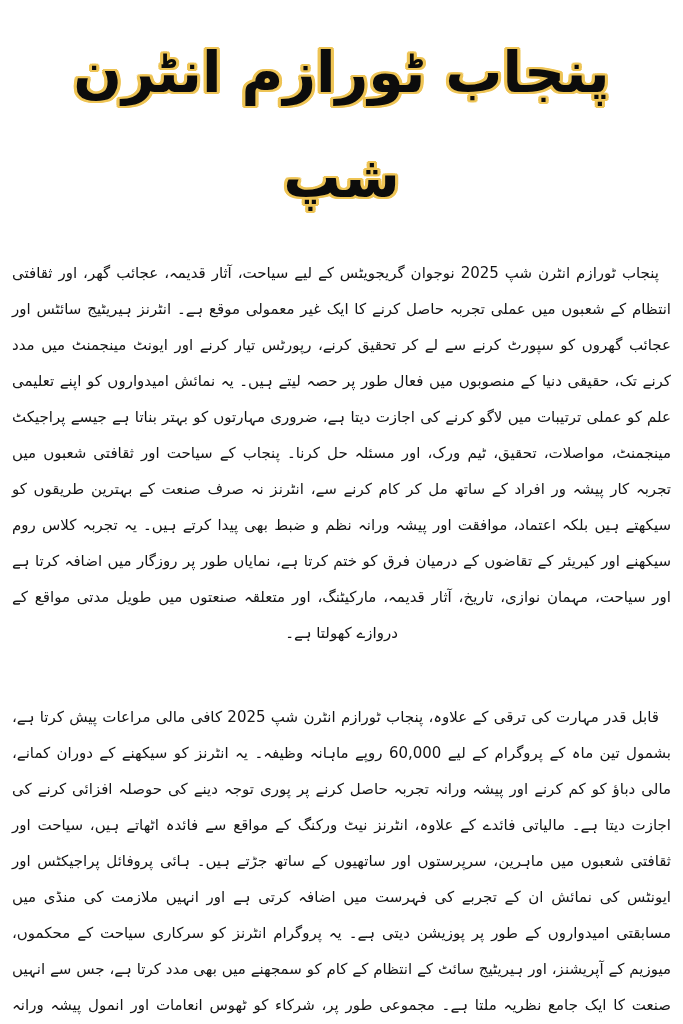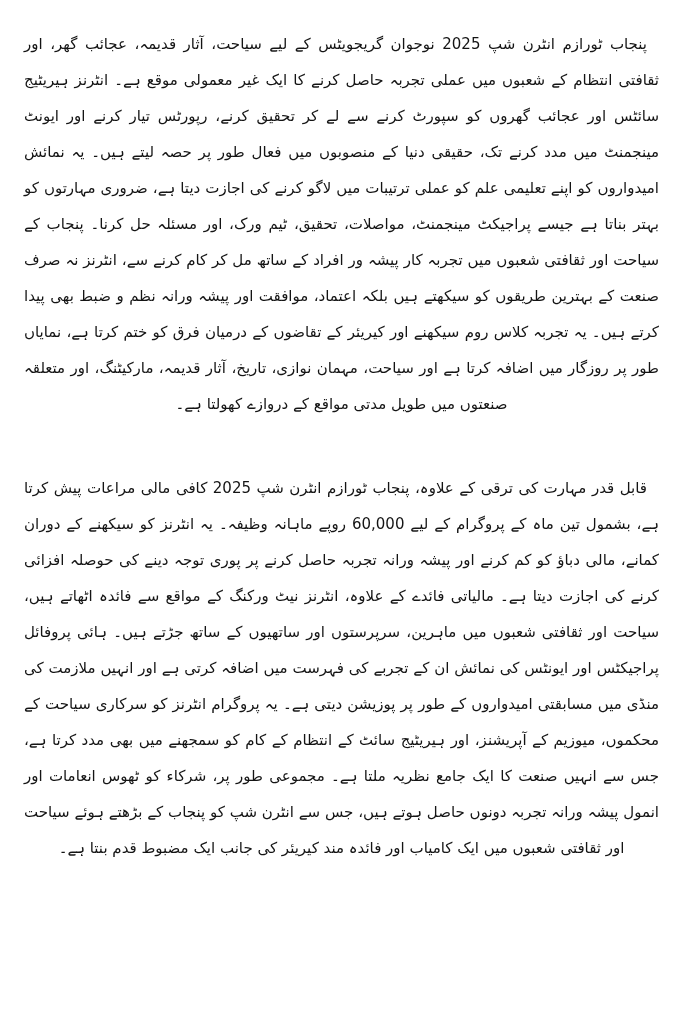--- a/index.html
+++ b/index.html
@@ -52,29 +52,30 @@
     direction: rtl;
     unicode-bidi: isolate;
     font-family: "DejaVu Sans", sans-serif;
     font-size: 15px;
     line-height: 36px;
     color: #141414;
     text-align: justify;
     text-align-last: center;
     text-justify: inter-word;
     text-indent: 12px;
-    margin: 12px;
+    margin: 0;
   }
   .para + .para {
     margin-top: 48px;
   }
 </style>
 </head>
 <body>
 
 <div class="page">
+  <h1 class="title" dir="rtl" lang="ur">پنجاب ٹورازم انٹرن شپ</h1>
 
   <div class="article">
     <p class="para" dir="rtl" lang="ur">پنجاب ٹورازم انٹرن شپ 2025 نوجوان گریجویٹس کے لیے سیاحت، آثار قدیمہ، عجائب گھر، اور ثقافتی انتظام کے شعبوں میں عملی تجربہ حاصل کرنے کا ایک غیر معمولی موقع ہے۔ انٹرنز ہیریٹیج سائٹس اور عجائب گھروں کو سپورٹ کرنے سے لے کر تحقیق کرنے، رپورٹس تیار کرنے اور ایونٹ مینجمنٹ میں مدد کرنے تک، حقیقی دنیا کے منصوبوں میں فعال طور پر حصہ لیتے ہیں۔ یہ نمائش امیدواروں کو اپنے تعلیمی علم کو عملی ترتیبات میں لاگو کرنے کی اجازت دیتا ہے، ضروری مہارتوں کو بہتر بناتا ہے جیسے پراجیکٹ مینجمنٹ، مواصلات، تحقیق، ٹیم ورک، اور مسئلہ حل کرنا۔ پنجاب کے سیاحت اور ثقافتی شعبوں میں تجربہ کار پیشہ ور افراد کے ساتھ مل کر کام کرنے سے، انٹرنز نہ صرف صنعت کے بہترین طریقوں کو سیکھتے ہیں بلکہ اعتماد، موافقت اور پیشہ ورانہ نظم و ضبط بھی پیدا کرتے ہیں۔ یہ تجربہ کلاس روم سیکھنے اور کیریئر کے تقاضوں کے درمیان فرق کو ختم کرتا ہے، نمایاں طور پر روزگار میں اضافہ کرتا ہے اور سیاحت، مہمان نوازی، تاریخ، آثار قدیمہ، مارکیٹنگ، اور متعلقہ صنعتوں میں طویل مدتی مواقع کے دروازے کھولتا ہے۔</p>
 
     <p class="para" dir="rtl" lang="ur">قابل قدر مہارت کی ترقی کے علاوہ، پنجاب ٹورازم انٹرن شپ 2025 کافی مالی مراعات پیش کرتا ہے، بشمول تین ماہ کے پروگرام کے لیے 60,000 روپے ماہانہ وظیفہ۔ یہ انٹرنز کو سیکھنے کے دوران کمانے، مالی دباؤ کو کم کرنے اور پیشہ ورانہ تجربہ حاصل کرنے پر پوری توجہ دینے کی حوصلہ افزائی کرنے کی اجازت دیتا ہے۔ مالیاتی فائدے کے علاوہ، انٹرنز نیٹ ورکنگ کے مواقع سے فائدہ اٹھاتے ہیں، سیاحت اور ثقافتی شعبوں میں ماہرین، سرپرستوں اور ساتھیوں کے ساتھ جڑتے ہیں۔ ہائی پروفائل پراجیکٹس اور ایونٹس کی نمائش ان کے تجربے کی فہرست میں اضافہ کرتی ہے اور انہیں ملازمت کی منڈی میں مسابقتی امیدواروں کے طور پر پوزیشن دیتی ہے۔ یہ پروگرام انٹرنز کو سرکاری سیاحت کے محکموں، میوزیم کے آپریشنز، اور ہیریٹیج سائٹ کے انتظام کے کام کو سمجھنے میں بھی مدد کرتا ہے، جس سے انہیں صنعت کا ایک جامع نظریہ ملتا ہے۔ مجموعی طور پر، شرکاء کو ٹھوس انعامات اور انمول پیشہ ورانہ تجربہ دونوں حاصل ہوتے ہیں، جس سے انٹرن شپ کو پنجاب کے بڑھتے ہوئے سیاحت اور ثقافتی شعبوں میں ایک کامیاب اور فائدہ مند کیریئر کی جانب ایک مضبوط قدم بنتا ہے۔</p>
   </div>
 </div>
 
 </body></html>

